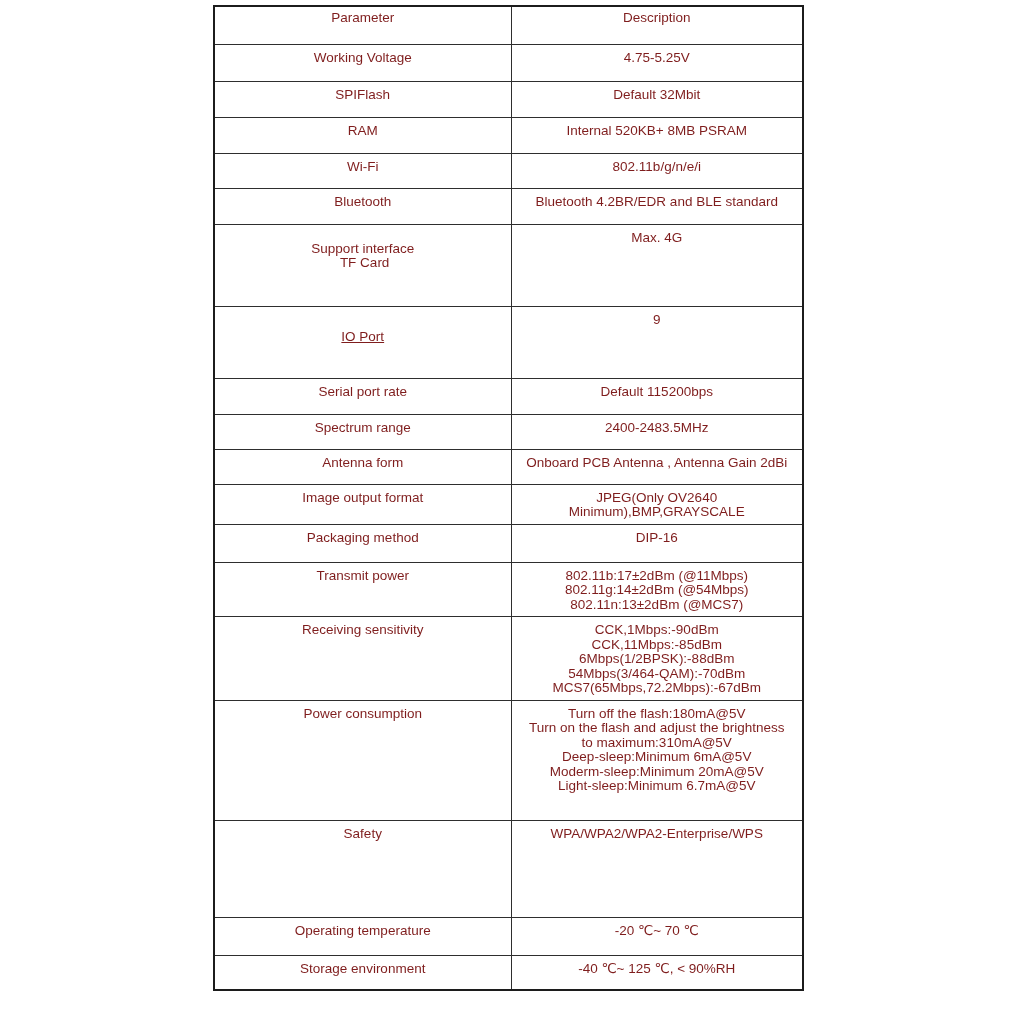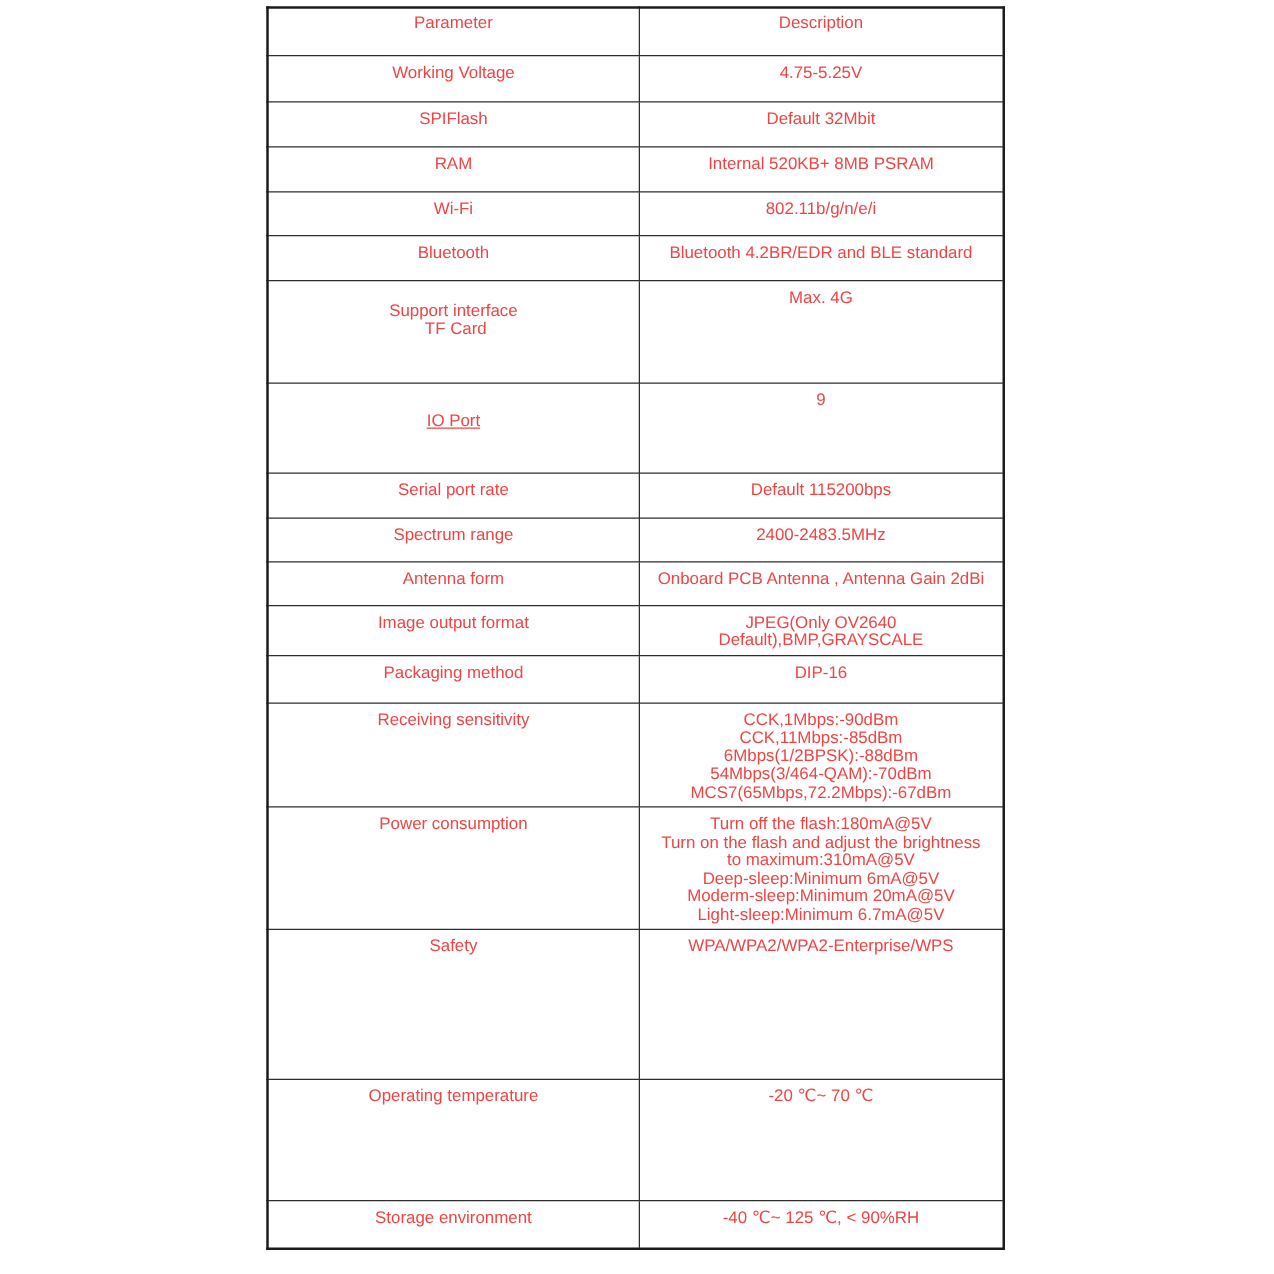--- a/index.html
+++ b/index.html
@@ -32,21 +32,21 @@
   table.spec-table col.c-param { width: 297px; }
   table.spec-table col.c-desc  { width: 292px; }
 
   .spec-table th,
   .spec-table td {
     border: 1.5px solid #2e2e2e;
     vertical-align: top;
     font-size: 13.5px;
     line-height: 14.5px;
     font-weight: normal;
-    color: #ef4444;
+    color: #7f1d1d;
     box-sizing: border-box;
     overflow: hidden;
   }
   .spec-table thead tr { height: 38px; }
   .spec-table th {
     text-align: center;
     padding: 4px 6px;
   }
   .spec-table td {
     text-align: center;
@@ -144,28 +144,34 @@
   </tr>
 
   <tr>
     <td class="param-cell">Antenna form</td>
     <td class="desc-cell">Onboard PCB Antenna , Antenna Gain 2dBi</td>
   </tr>
 
   <tr>
     <td class="param-cell">Image output format</td>
     <td class="desc-cell">JPEG(Only OV2640
-Default),BMP,GRAYSCALE</td>
+Minimum),BMP,GRAYSCALE</td>
   </tr>
 
   <tr>
     <td class="param-cell">Packaging method</td>
     <td class="desc-cell">DIP-16</td>
   </tr>
 
+  <tr>
+    <td class="param-cell">Transmit power</td>
+    <td class="desc-cell">802.11b:17±2dBm (@11Mbps)
+802.11g:14±2dBm (@54Mbps)
+802.11n:13±2dBm (@MCS7)</td>
+  </tr>
 
   <tr>
     <td class="param-cell">Receiving sensitivity</td>
     <td class="desc-cell">CCK,1Mbps:-90dBm
 CCK,11Mbps:-85dBm
 6Mbps(1/2BPSK):-88dBm
 54Mbps(3/464-QAM):-70dBm
 MCS7(65Mbps,72.2Mbps):-67dBm</td>
   </tr>
 

